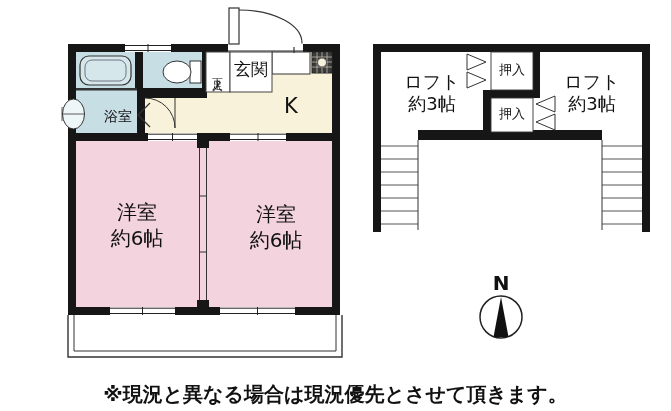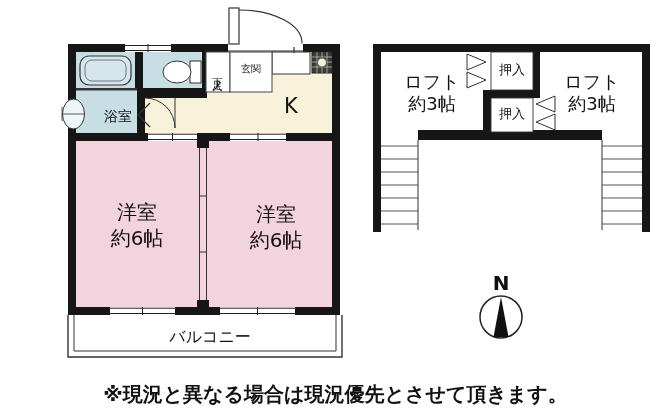--- a/index.html
+++ b/index.html
@@ -162,30 +162,29 @@
     <path d="M418,140 V230 M602,140 V230" stroke="#333"></path>
   </g>
 
   <g>
     <circle cx="501" cy="317" r="21" fill="#fff" stroke="#222" stroke-width="1.5"></circle>
     <polygon points="501,297 508.5,337 493.5,337" fill="#111"></polygon>
   </g>
 </svg>
 
   <div class="lbl" style="left:118px;top:116px;font-size:14px;">浴室</div>
-  <div class="lbl" style="left:251px;top:70px;font-size:10px;font-family:Liberation Mono, monospace;">玄関</div>
+  <div class="lbl" style="left:251px;top:70px;font-size:17px;">玄関</div>
   <div class="lbl vert" style="left:218px;top:72px;font-size:10.5px;">下足入</div>
   <div class="lbl" style="left:291px;top:106px;font-size:21px;">K</div>
 
   <div class="lbl" style="left:137px;top:212px;font-size:20px;">洋室</div>
   <div class="lbl" style="left:137px;top:238px;font-size:20px;">約6帖</div>
   <div class="lbl" style="left:276px;top:214px;font-size:20px;">洋室</div>
   <div class="lbl" style="left:276px;top:240px;font-size:20px;">約6帖</div>
 
-  <div class="lbl" style="left:210px;top:337px;font-size:16px;">バルコニー</div>
 
   <div class="lbl" style="left:432px;top:82px;font-size:18px;">ロフト</div>
   <div class="lbl" style="left:432px;top:104px;font-size:18px;">約3帖</div>
   <div class="lbl" style="left:592px;top:82px;font-size:18px;">ロフト</div>
   <div class="lbl" style="left:592px;top:104px;font-size:18px;">約3帖</div>
 
   <div class="lbl" style="left:512px;top:70px;font-size:13px;">押入</div>
   <div class="lbl" style="left:512px;top:114px;font-size:13px;">押入</div>
 
   <div class="lbl" style="left:501px;top:283px;font-size:20px;font-weight:bold;">N</div>

